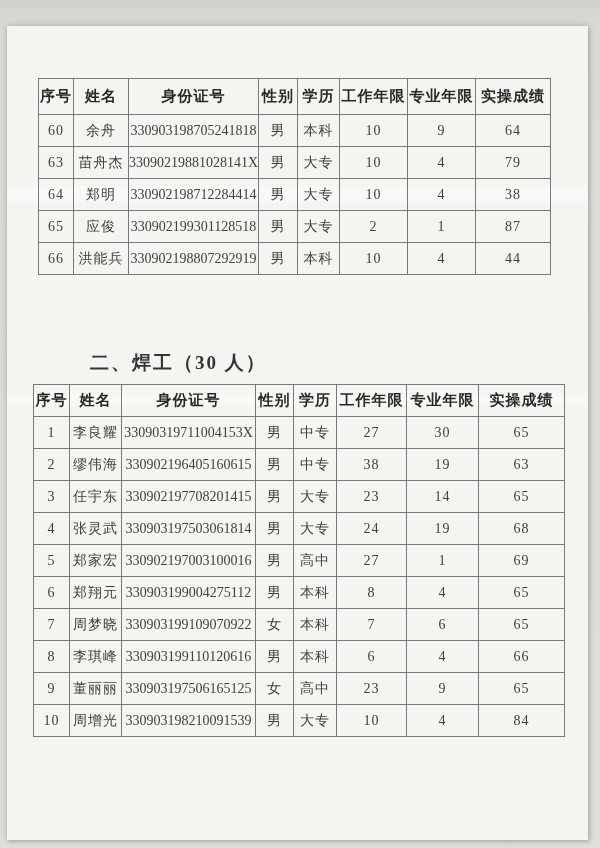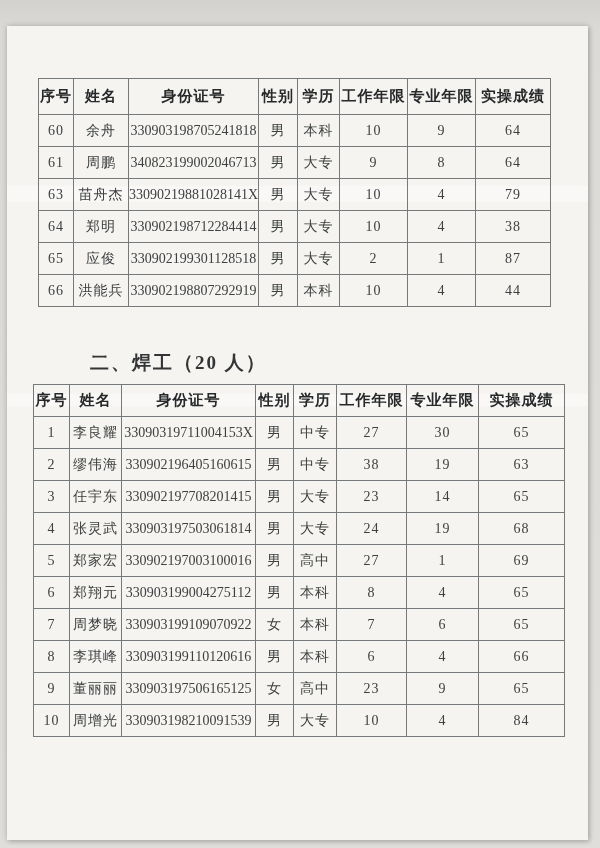--- a/index.html
+++ b/index.html
@@ -99,30 +99,20 @@
           <td>60</td>
           <td>余舟</td>
           <td class="id-cell">330903198705241818</td>
           <td>男</td>
           <td>本科</td>
           <td>10</td>
           <td>9</td>
           <td>64</td>
         </tr>
         <tr>
-          <td>61</td>
-          <td>周鹏</td>
-          <td class="id-cell">340823199002046713</td>
-          <td>男</td>
-          <td>大专</td>
-          <td>9</td>
-          <td>8</td>
-          <td>64</td>
-        </tr>
-        <tr>
           <td>63</td>
           <td>苗舟杰</td>
           <td class="id-cell">33090219881028141X</td>
           <td>男</td>
           <td>大专</td>
           <td>10</td>
           <td>4</td>
           <td>79</td>
         </tr>
         <tr>
@@ -151,21 +141,21 @@
           <td class="id-cell">330902198807292919</td>
           <td>男</td>
           <td>本科</td>
           <td>10</td>
           <td>4</td>
           <td>44</td>
         </tr>
       </tbody>
     </table>
 
-  <div class="section-heading">二、焊工（20 人）</div>
+  <div class="section-heading">二、焊工（30 人）</div>
 
   <table id="table2" class="doc-table t2">
       <colgroup>
         <col style="width: 36px;">
         <col style="width: 52px;">
         <col style="width: 134px;">
         <col style="width: 38px;">
         <col style="width: 43px;">
         <col style="width: 70px;">
         <col style="width: 72px;">

